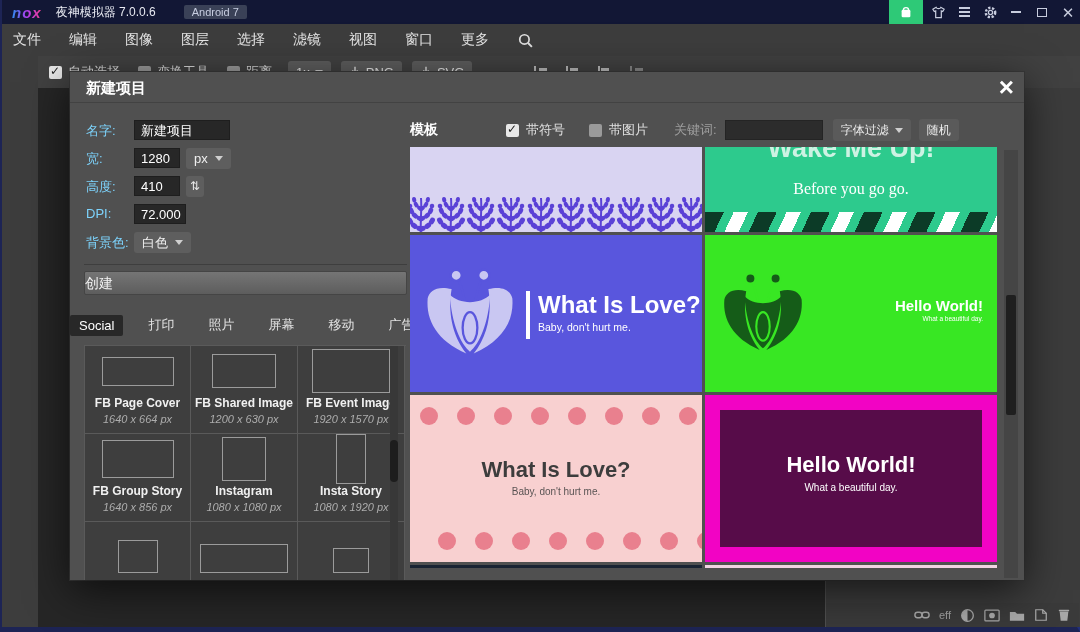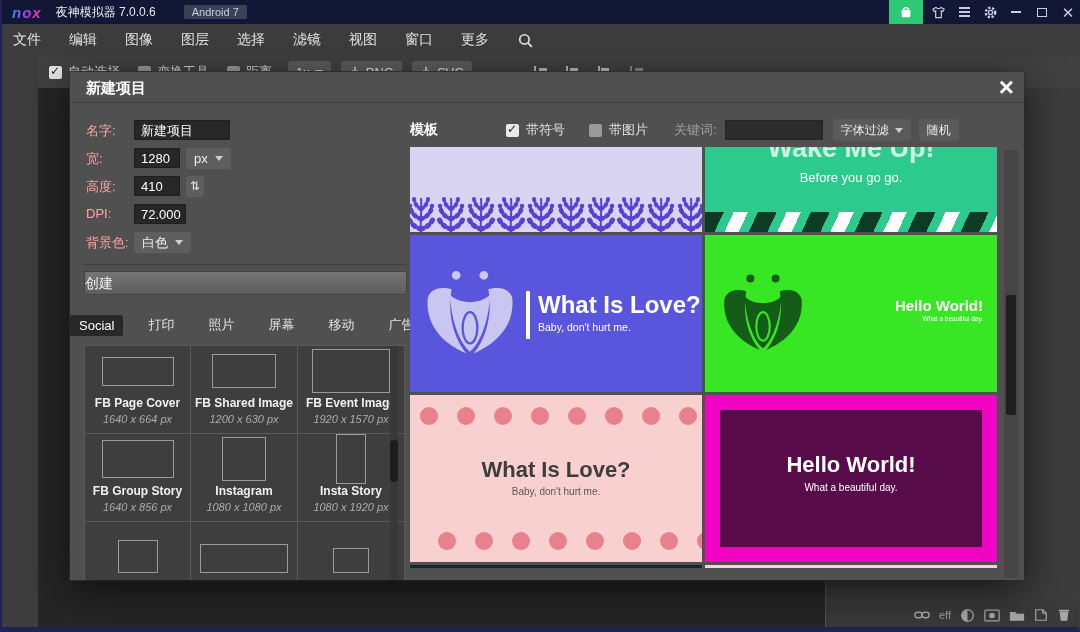--- a/index.html
+++ b/index.html
@@ -68,21 +68,21 @@
   
   #canvas-area { left:36px; top:56px; width:787px; height:571px; background:#262626; z-index:0; }
 
   
   #dialog { left:68px; top:72px; width:954px; height:508px; background:#505050; z-index:10;
     box-shadow:0 10px 40px rgba(0,0,0,.65), 0 0 0 1px #3a3a3a; }
   #dlg-title { left:16px; top:7px; font-size:15px; font-weight:bold; color:#fff; }
   #dlg-header-line { left:0; top:30px; width:954px; height:1px; background:#424242; }
   #dlg-close { right:10px; top:0px; font-size:26px; font-weight:bold; color:#fff; line-height:30px; }
 
-  .fld-label { color:#fca5a5; font-size:13px; }
+  .fld-label { color:#7dd3fc; font-size:13px; }
   .tinput { background:#272727; border:1px solid #1e1e1e; color:#fff; font-size:13px; height:20px; padding:0 6px;
     font-family:"Liberation Sans",sans-serif; }
   .dd { background:#5e5e5e; border-radius:3px; height:21px; display:inline-flex; align-items:center; padding:0 8px; gap:7px; color:#efefef; font-size:13px; }
   #swap-btn { background:#5e5e5e; border-radius:3px; width:18px; height:21px; color:#e8e8e8; font-size:12px; text-align:center; line-height:20px; }
   #create-btn { left:14px; top:199px; width:323px; height:24px; background:linear-gradient(#757575,#5d5d5d);
     border:1px solid #454545; border-radius:2px; color:#f2f2f2; font-size:14px; text-align:left; line-height:23px; }
   #dlg-divider { left:14px; top:192px; width:323px; height:1px; background:#3e3e3e; }
 
   #tabs { left:0; top:241px; display:flex; align-items:center; gap:16px; color:#e2e2e2; font-size:13px; }
   .tab { padding:3px 9px; }
@@ -111,21 +111,21 @@
   .card { position:absolute; width:292px; overflow:hidden; }
   .c-title { font-weight:bold; color:#fff; }
   .c-sub { color:#fff; }
 
   
   #card-leaves { left:0; top:0; height:85px; }
   #card-leaves svg { position:absolute; bottom:-2px; left:0; }
   
   #card-wake { left:295px; top:0; height:85px; text-align:center; }
   #card-wake .c-title { font-size:27px; margin-top:-14px; color:#eafaf2; opacity:.85; }
-  #card-wake .c-sub { font-size:13px; margin-top:6px; }
+  #card-wake .c-sub { font-size:16px; margin-top:16px;font-family:Liberation Serif, serif; }
   #wake-stripes { position:absolute; left:0; bottom:0; width:292px; height:20px;
     background:repeating-linear-gradient(115deg,#0c3b27 0 17px,#2dca8d 17px 26px,#ffffff 26px 39px,#2dca8d 39px 48px); }
   
   #card-love-blue { left:0; top:88px; height:157px; }
   #card-love-blue svg { position:absolute; left:14px; top:32px; }
   #lb-bar { position:absolute; left:116px; top:56px; width:4px; height:48px; background:#fff; }
   #card-love-blue .txt { position:absolute; left:128px; top:56px; }
   #card-love-blue .c-title { font-size:24px; }
   #card-love-blue .c-sub { font-size:10.5px; margin-top:2px; }
   

